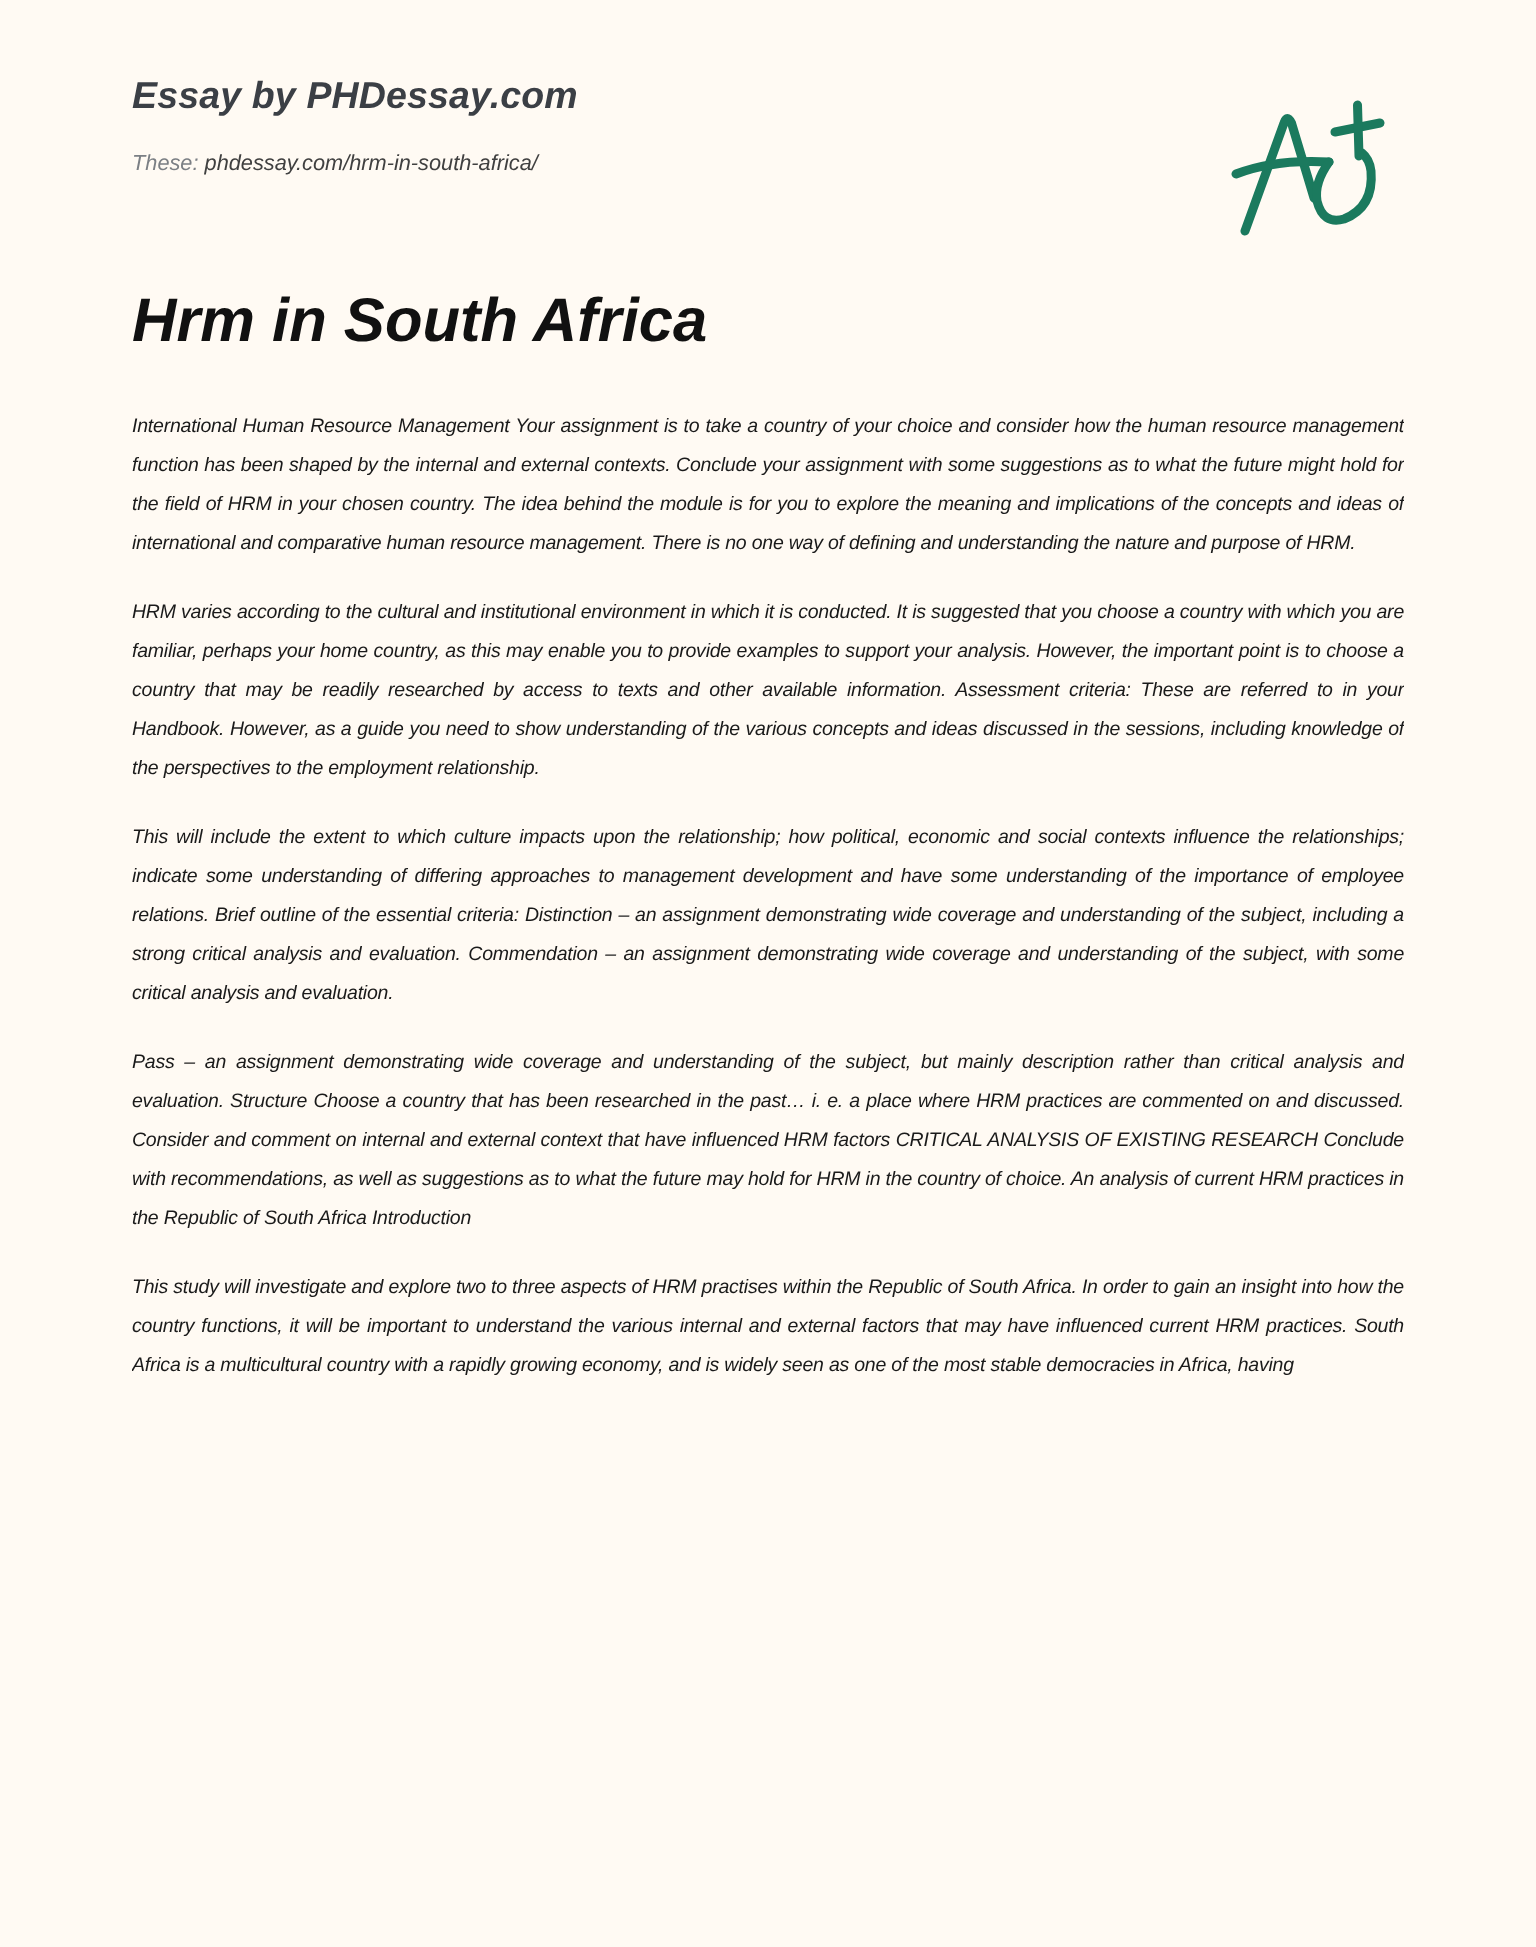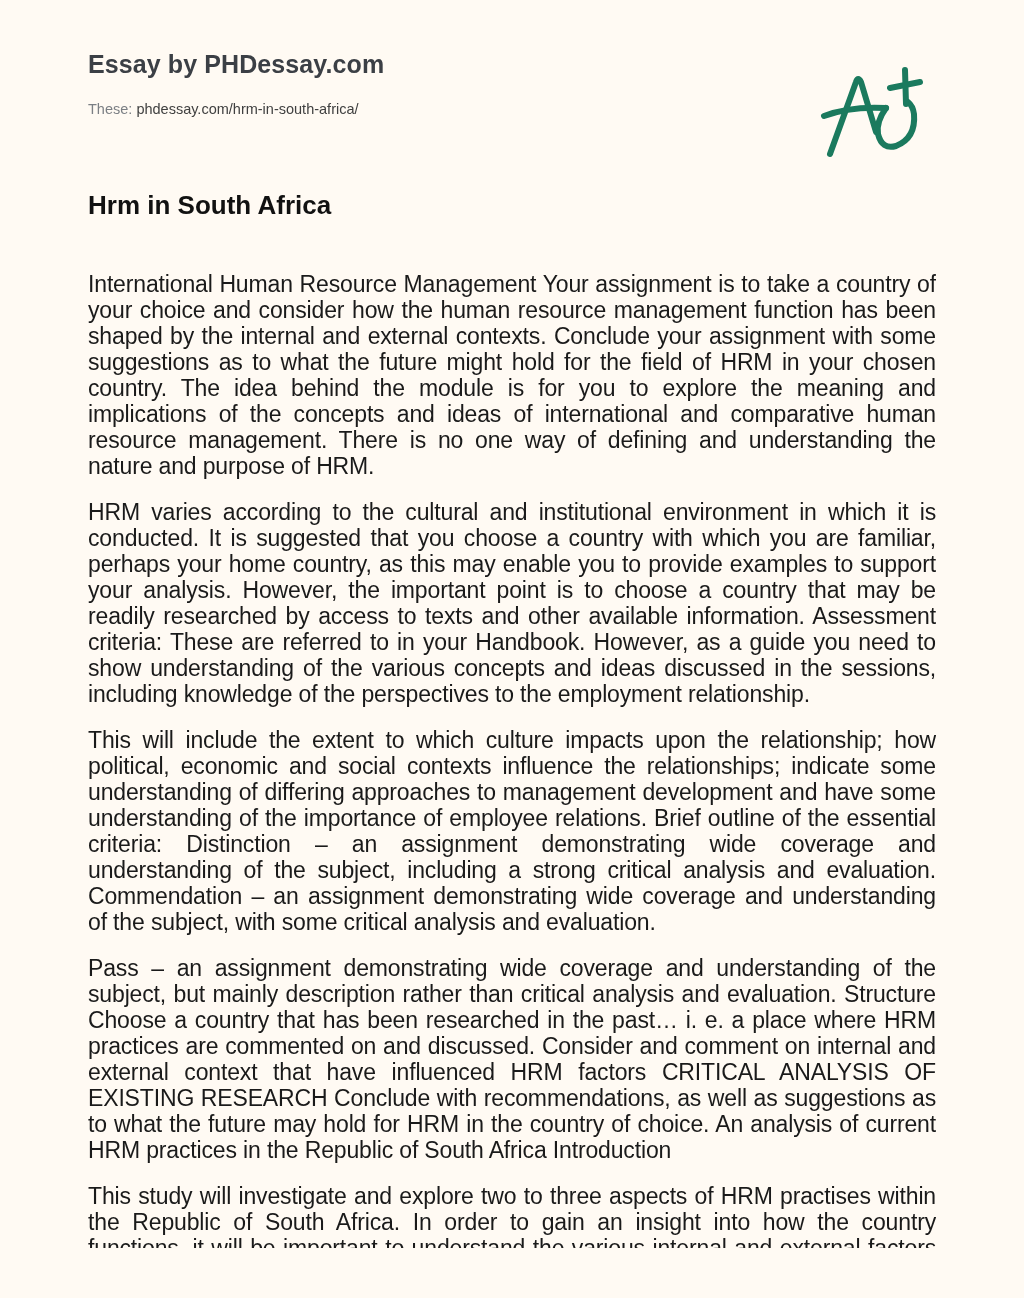--- a/index.html
+++ b/index.html
@@ -12,20 +12,21 @@
       height: 1298px;
       overflow: hidden;
       position: relative;
       font-family: "Liberation Sans", "DejaVu Sans", sans-serif;
     }
     .page {
       position: absolute;
       left: 0; top: 0;
       width: 1024px;
       height: 1298px;
+      font-style: italic;
     }
     .brand {
       position: absolute;
       left: 88px;
       top: 50px;
       font-size: 25px;
       font-weight: bold;
       color: #3b3f45;
       letter-spacing: 0.1px;
       margin: 0;
@@ -46,36 +47,36 @@
       position: absolute;
       left: 820px;
       top: 62px;
       width: 110px;
       height: 100px;
     }
     .title {
       position: absolute;
       left: 88px;
       top: 190px;
-      font-size: 26px;
+      font-size: 41px;
       font-weight: bold;
       color: #111;
       margin: 0;
     }
     .content {
       position: absolute;
       left: 88px;
       top: 271px;
       width: 848px;
       height: 977px;
       overflow: hidden;
     }
     .content p {
       margin: 0 0 20px 0;
-      font-size: 23px;
+      font-size: 13px;
       line-height: 26px;
       color: #1a1a1a;
       text-align: justify;
       letter-spacing: -0.15px;
     }
   </style>
 </head>
 <body>
 
 <div class="page">

